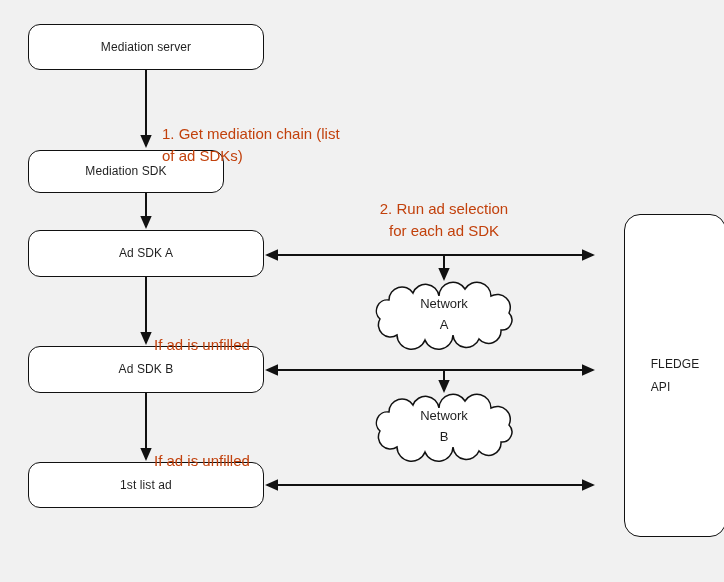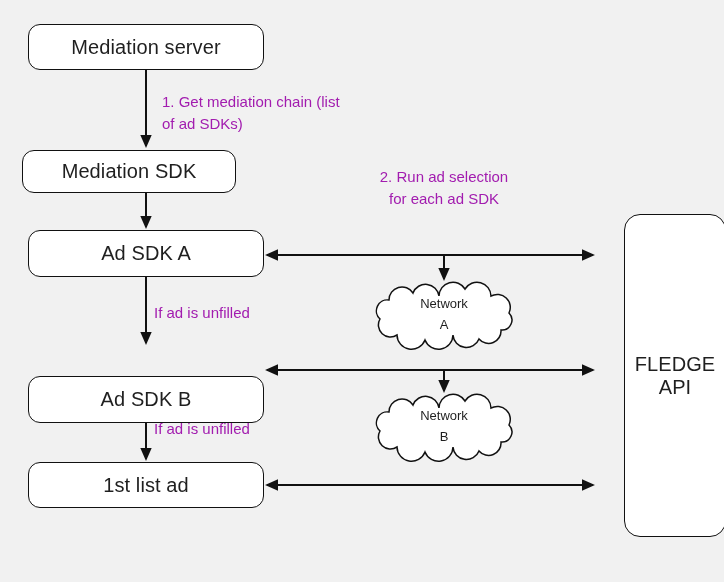--- a/index.html
+++ b/index.html
@@ -25,38 +25,39 @@
   }
   .node {
     position: absolute;
     box-sizing: border-box;
     background: #ffffff;
     border: 1.5px solid #111111;
     border-radius: 12px;
     display: flex;
     align-items: center;
     justify-content: center;
-    text-align: center;
-    font-size: 20px;
+    text-align: left;
+    font-size: 12px;
     letter-spacing: 0.1px;
     white-space: pre-line;
     line-height: 23px;
   }
   .node.mediation-server { left: 28px; top: 24px;  width: 236px; height: 46px; }
-  .node.mediation-sdk    { left: 22px; top: 150px; width: 214px; height: 43px; }
+  .node.mediation-sdk    { left: 28px; top: 150px; width: 196px; height: 43px; }
   .node.ad-sdk-a         { left: 28px; top: 230px; width: 236px; height: 47px; }
-  .node.ad-sdk-b         { left: 28px; top: 346px; width: 236px; height: 47px; margin-top: 30px; }
+  .node.ad-sdk-b         { left: 28px; top: 346px; width: 236px; height: 47px; }
   .node.first-party-ad   { left: 28px; top: 462px; width: 236px; height: 46px; }
   .node.fledge-api       { left: 624px; top: 214px; width: 102px; height: 323px; border-radius: 16px; }
   .note {
     position: absolute;
     font-size: 15px;
     line-height: 22px;
     white-space: pre-line;
-    color: #a21caf;
+    color: #c2410c;
+    margin-top: 32px;
   }
   .note.step1 { left: 162px; top: 91px; }
   .note.step2 { left: 368px; top: 166px; width: 152px; text-align: center; }
   .note.step3 { left: 280px; top: 498px; }
   .note.unfilled-a { left: 154px; top: 302px; }
   .note.unfilled-b { left: 154px; top: 418px; }
   .cloud-label {
     position: absolute;
     font-size: 13px;
     line-height: 21px;

